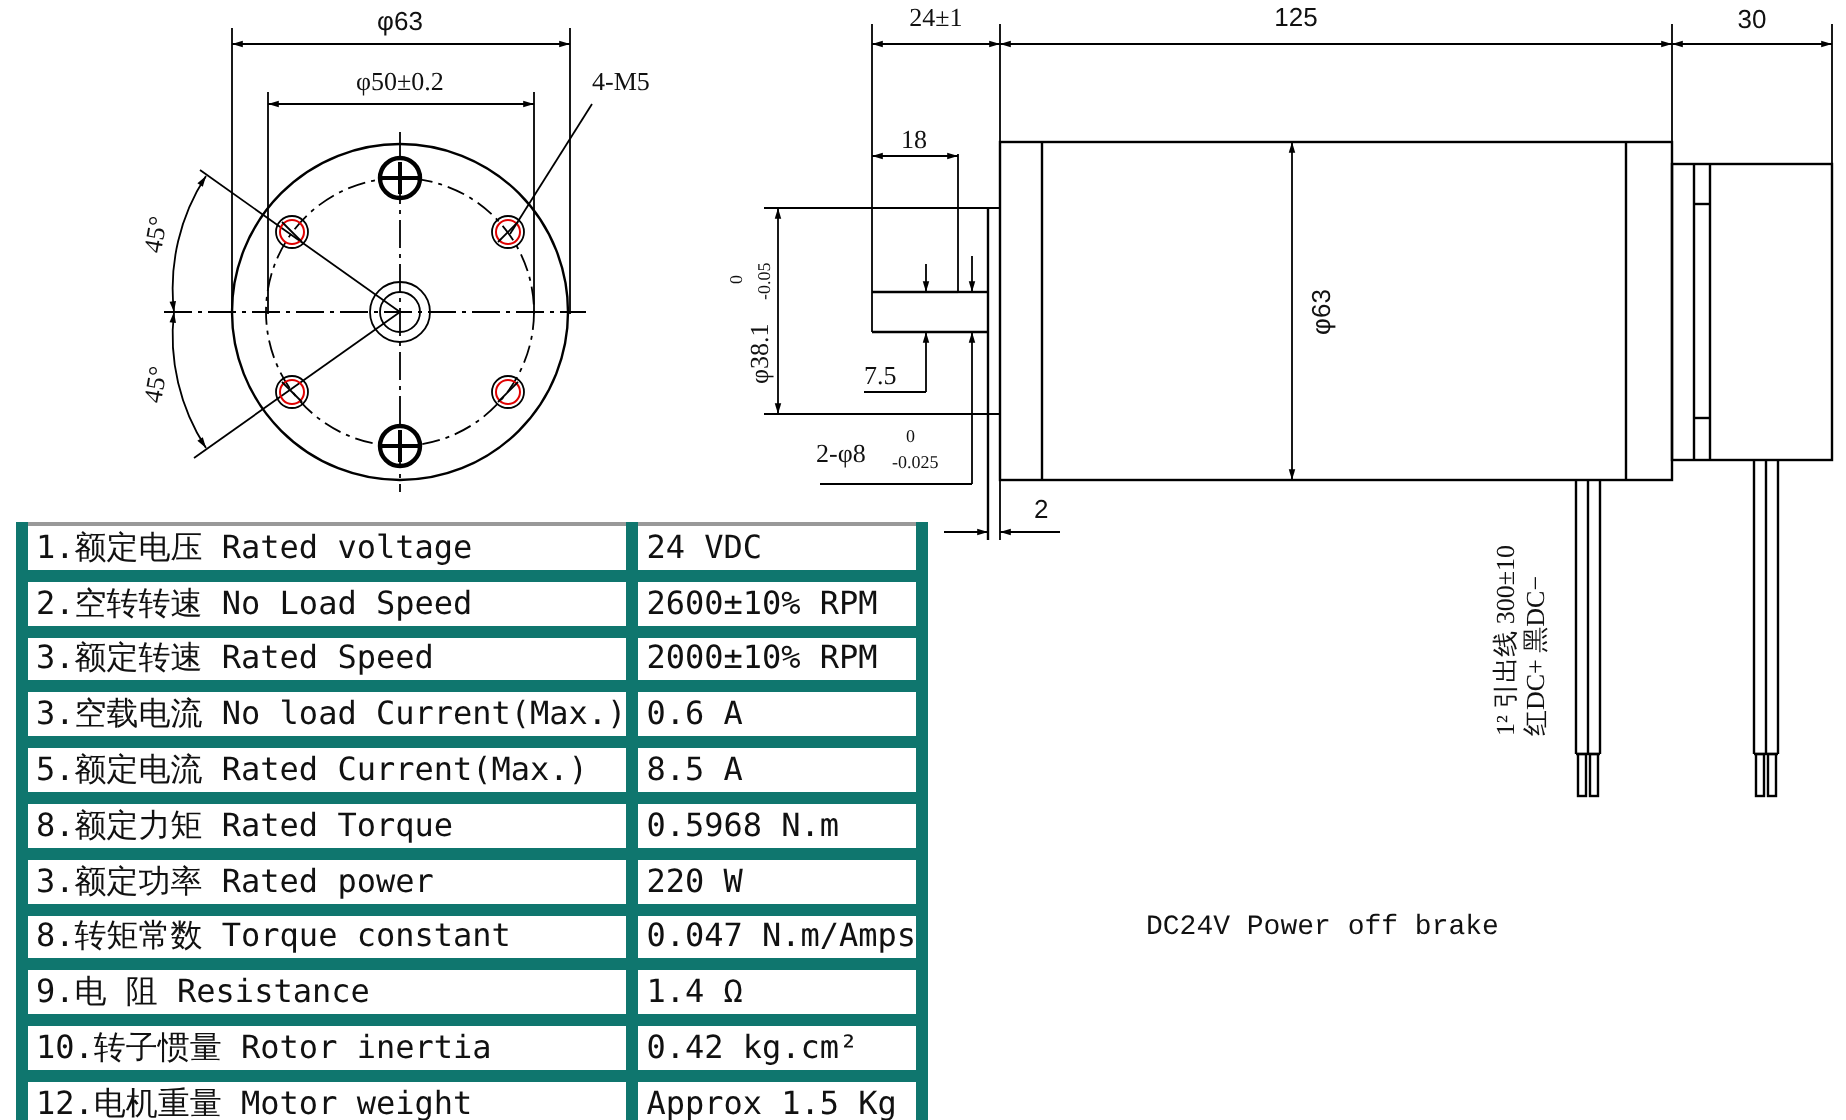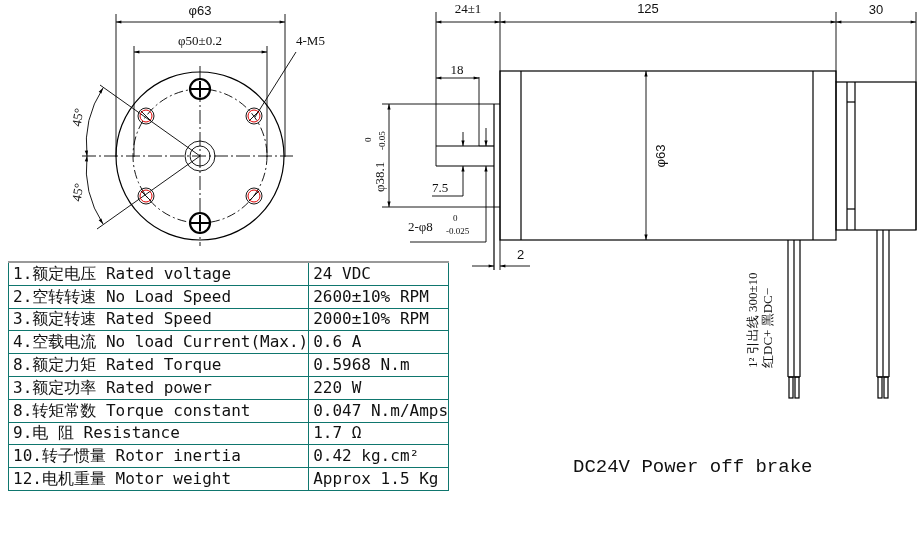--- a/index.html
+++ b/index.html
@@ -11,25 +11,25 @@
   .sans-text { font-family: "Liberation Sans", sans-serif; font-size: 13px; fill: #111; }
   .line { stroke: #000; stroke-width: 1.2; fill: none; }
   .thin { stroke: #000; stroke-width: 0.9; fill: none; }
   .center { stroke: #000; stroke-width: 0.9; fill: none; stroke-dasharray: 14 3 2 3; }
   .bolt { stroke: #000; stroke-width: 0.9; fill: none; stroke-dasharray: 9 3 2 3; }
   .red { stroke: #e00000; stroke-width: 1; fill: none; }
   .arrow { fill: #000; }
 
   table.spec { position: absolute; left: 8px; top: 261px; width: 432px;
     border-collapse: collapse; font-family: "DejaVu Sans Mono", monospace; font-size: 16px; color: #111; }
-  table.spec td { border: 1px solid #0f766e; height: 21.8px; padding: 0 0 0 4px; white-space: nowrap; line-height: 20px; }
+  table.spec td { border: 6px solid #0f766e; height: 21.8px; padding: 0 0 0 4px; white-space: nowrap; line-height: 20px; }
   table.spec td.col-name { width: 240px; }
   table.spec tr:first-child td { border-top: 2px solid #999; }
   .title-text { position: absolute; left: 573px; top: 456px; font-family: "Liberation Mono", monospace;
-    font-size: 19px; color: #111; }
+    font-size: 14px; color: #111; }
 </style>
 </head>
 <body>
 
 <svg id="drawing" width="923" height="560" viewBox="0 0 923 560">
   <defs>
     <marker id="arr" viewBox="0 0 10 10" refX="10" refY="5" markerWidth="9" markerHeight="6" orient="auto-start-reverse">
       <path d="M0,2 L10,5 L0,8 z" class="arrow"></path>
     </marker>
   </defs>
@@ -187,38 +187,42 @@
       </tr>
       <tr>
         <td class="col-name">2.空转转速 No Load Speed</td>
         <td>2600±10% RPM</td>
       </tr>
       <tr>
         <td class="col-name">3.额定转速 Rated Speed</td>
         <td>2000±10% RPM</td>
       </tr>
       <tr>
-        <td class="col-name">4.空载电流 No load Current(Max.)</td>
+        <td class="col-name">3.空载电流 No load Current(Max.)</td>
         <td>0.6 A</td>
+      </tr>
+      <tr>
+        <td class="col-name">5.额定电流 Rated Current(Max.)</td>
+        <td>8.5 A</td>
       </tr>
       <tr>
         <td class="col-name">8.额定力矩 Rated Torque</td>
         <td>0.5968 N.m</td>
       </tr>
       <tr>
         <td class="col-name">3.额定功率 Rated power</td>
         <td>220 W</td>
       </tr>
       <tr>
         <td class="col-name">8.转矩常数 Torque constant</td>
         <td>0.047 N.m/Amps</td>
       </tr>
       <tr>
         <td class="col-name">9.电    阻 Resistance</td>
-        <td>1.7 Ω</td>
+        <td>1.4 Ω</td>
       </tr>
       <tr>
         <td class="col-name">10.转子惯量 Rotor inertia</td>
         <td>0.42 kg.cm²</td>
       </tr>
       <tr>
         <td class="col-name">12.电机重量 Motor weight</td>
         <td>Approx 1.5 Kg</td>
       </tr>
     </tbody>

